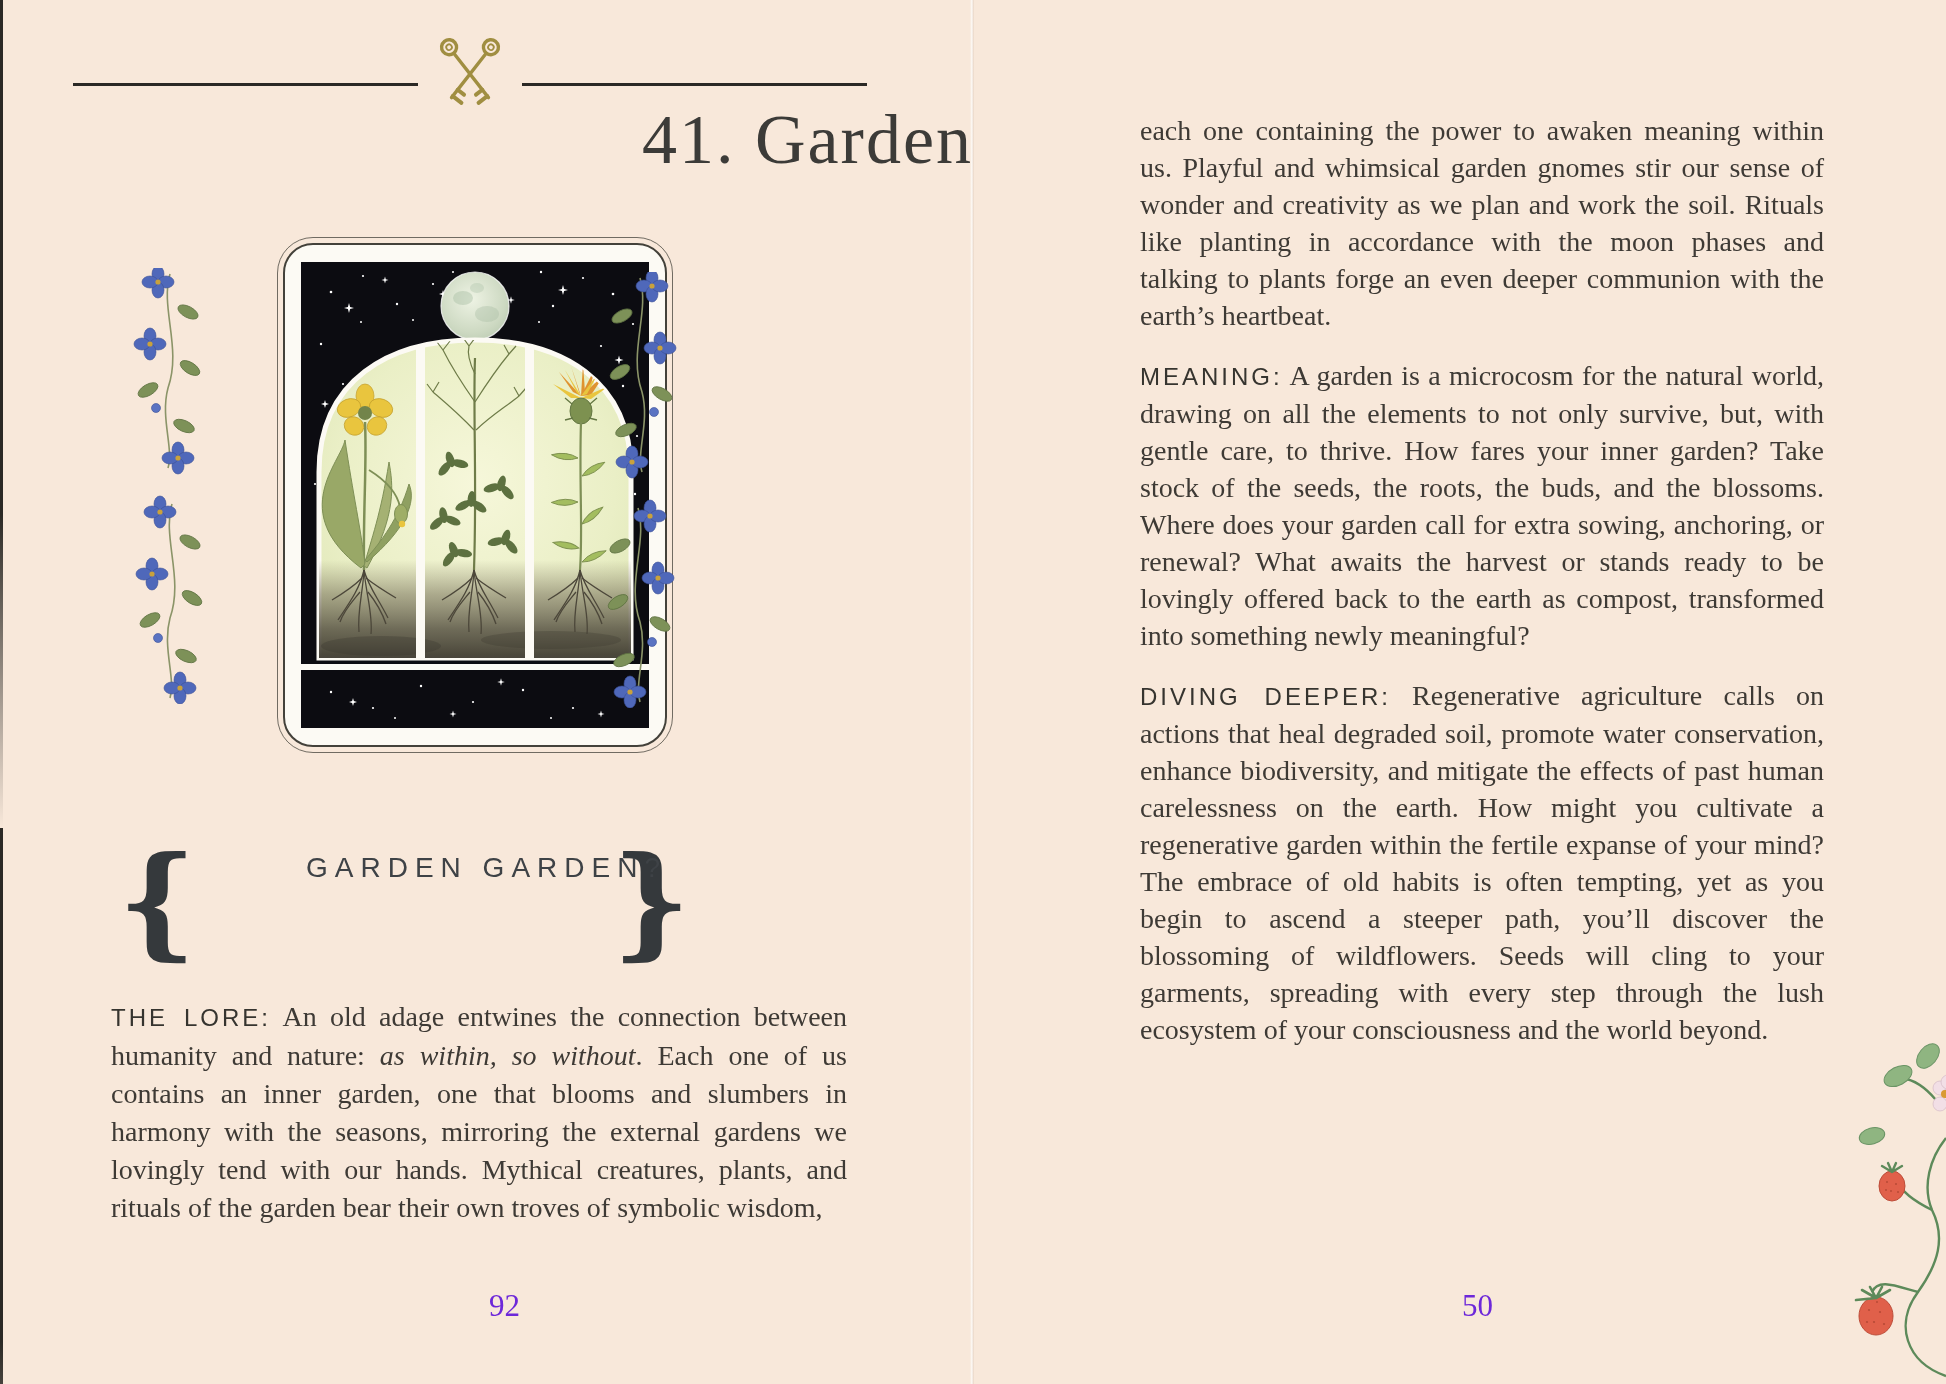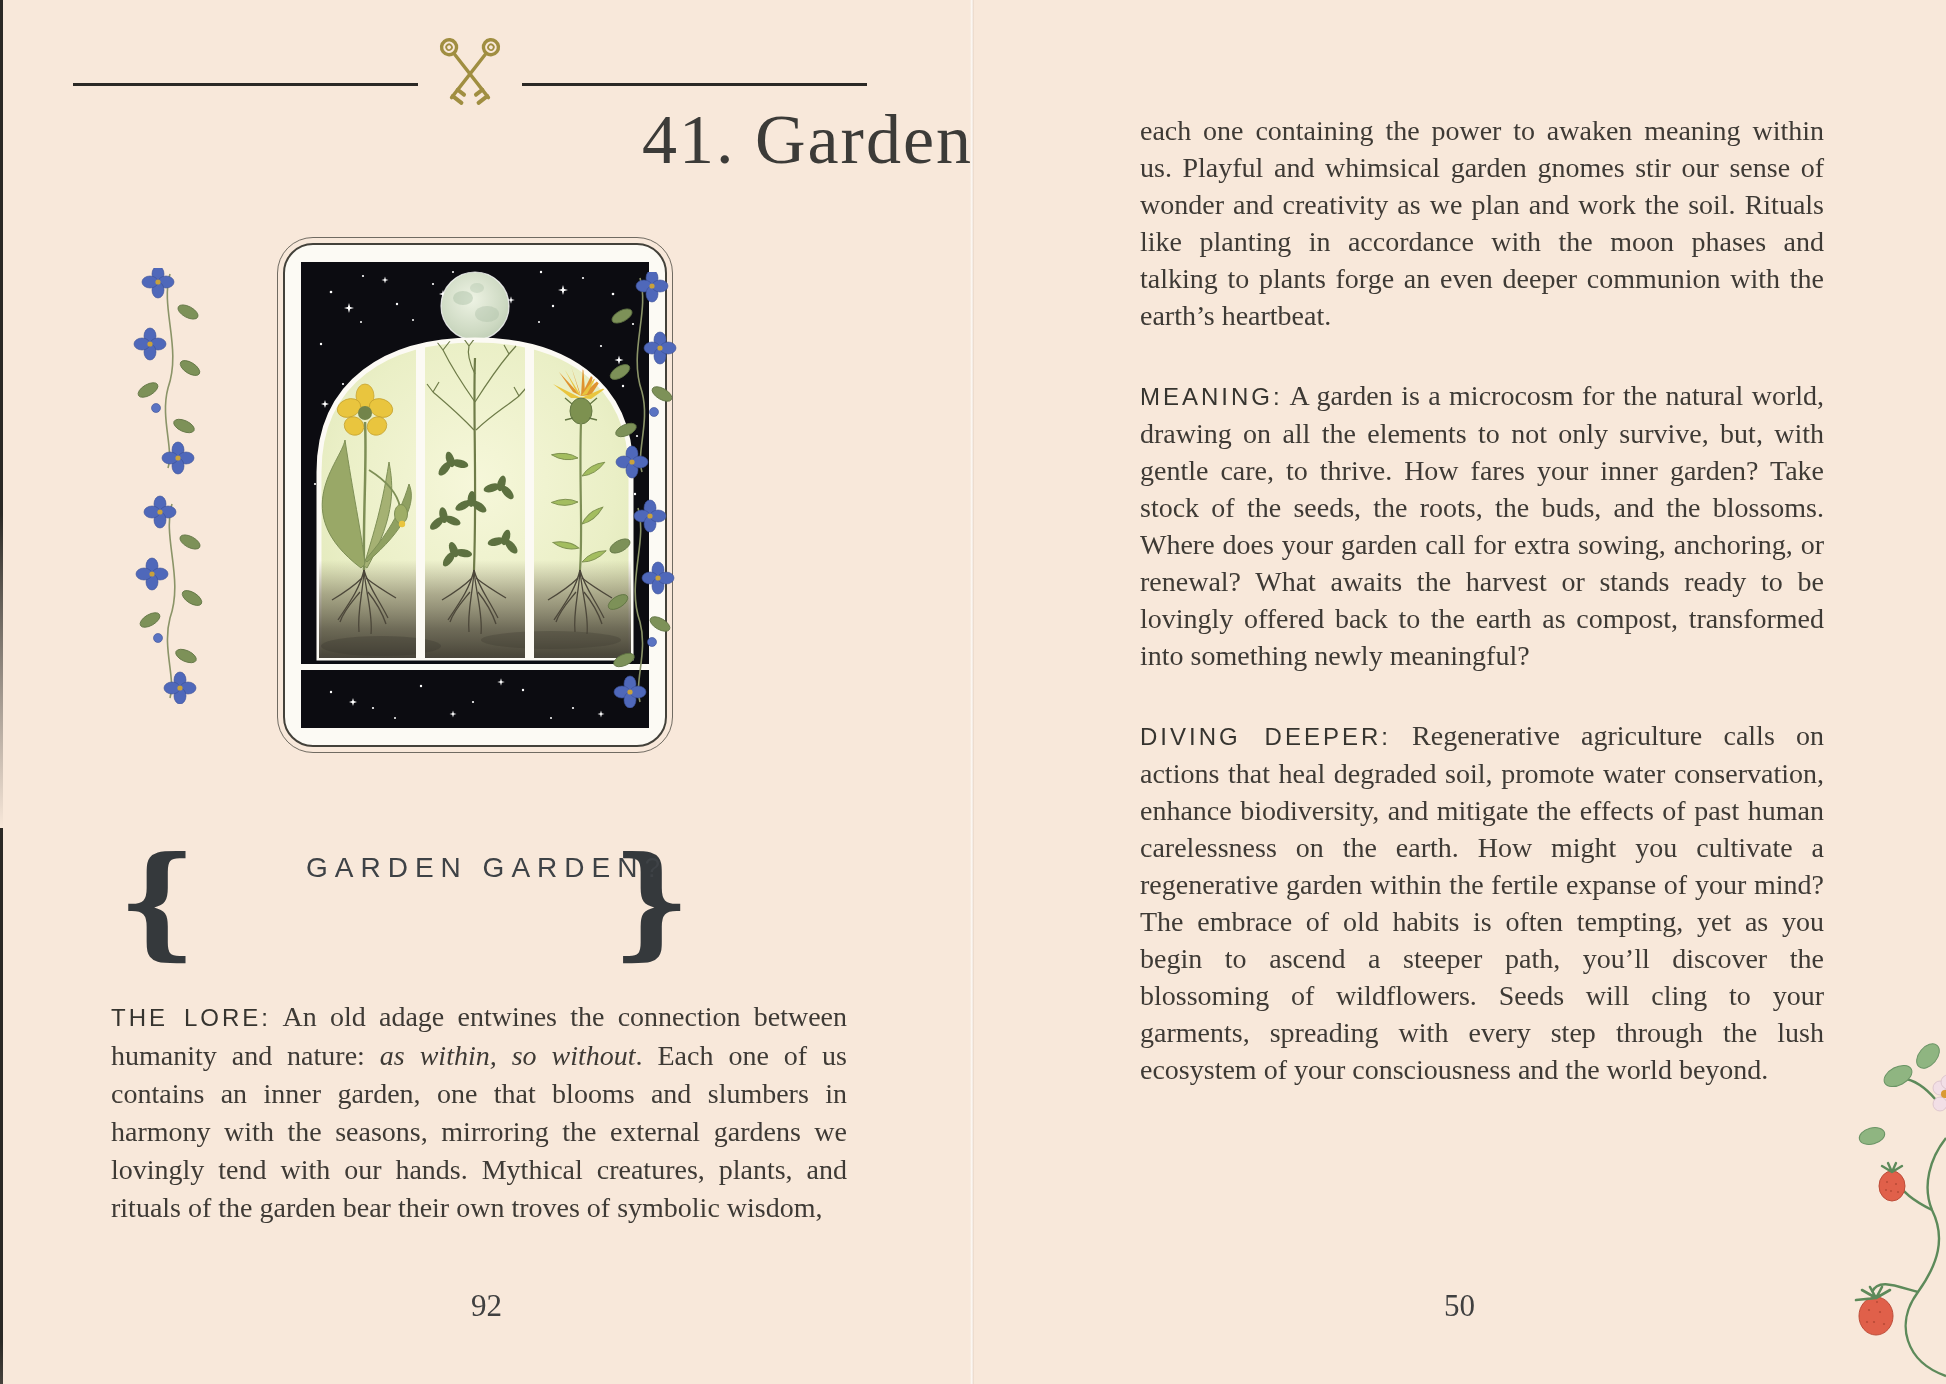--- a/index.html
+++ b/index.html
@@ -60,25 +60,25 @@
     font-size:28px;line-height:38px;text-align:justify;margin:8px;color:#3e3a35;
   }
   .lbl{
     font-family:"Liberation Sans", sans-serif;font-size:24px;
     letter-spacing:3px;color:#36342f;
   }
   .it{font-style:italic;}
   .lore{left:103px;top:990px;width:736px;}
   .right-text{left:1140px;top:112px;width:684px;}
   .right-text p{margin:0;}
-  .right-text p + p{margin-top:43px;}
+  .right-text p + p{margin-top:23px;}
   .right-text .body{line-height:37px;}
 
   .page-num{
-    top:1288px;font-size:31px;color:#404040;text-align:center;width:973px;
+    top:1288px;font-size:31px;color:#6d28d9;text-align:center;width:973px;margin-left:18px;
   }
   .page-num-left{left:0;}
 
   
   .gutter{
     left:970px;top:0;width:4px;height:1384px;
     background:linear-gradient(90deg, rgba(255,255,255,0) 0%, rgba(255,255,255,.85) 50%, rgba(214,195,180,.5) 80%, rgba(255,255,255,0) 100%);
   }
 
   .strawberry{left:1836px;top:1040px;width:110px;height:344px;}

